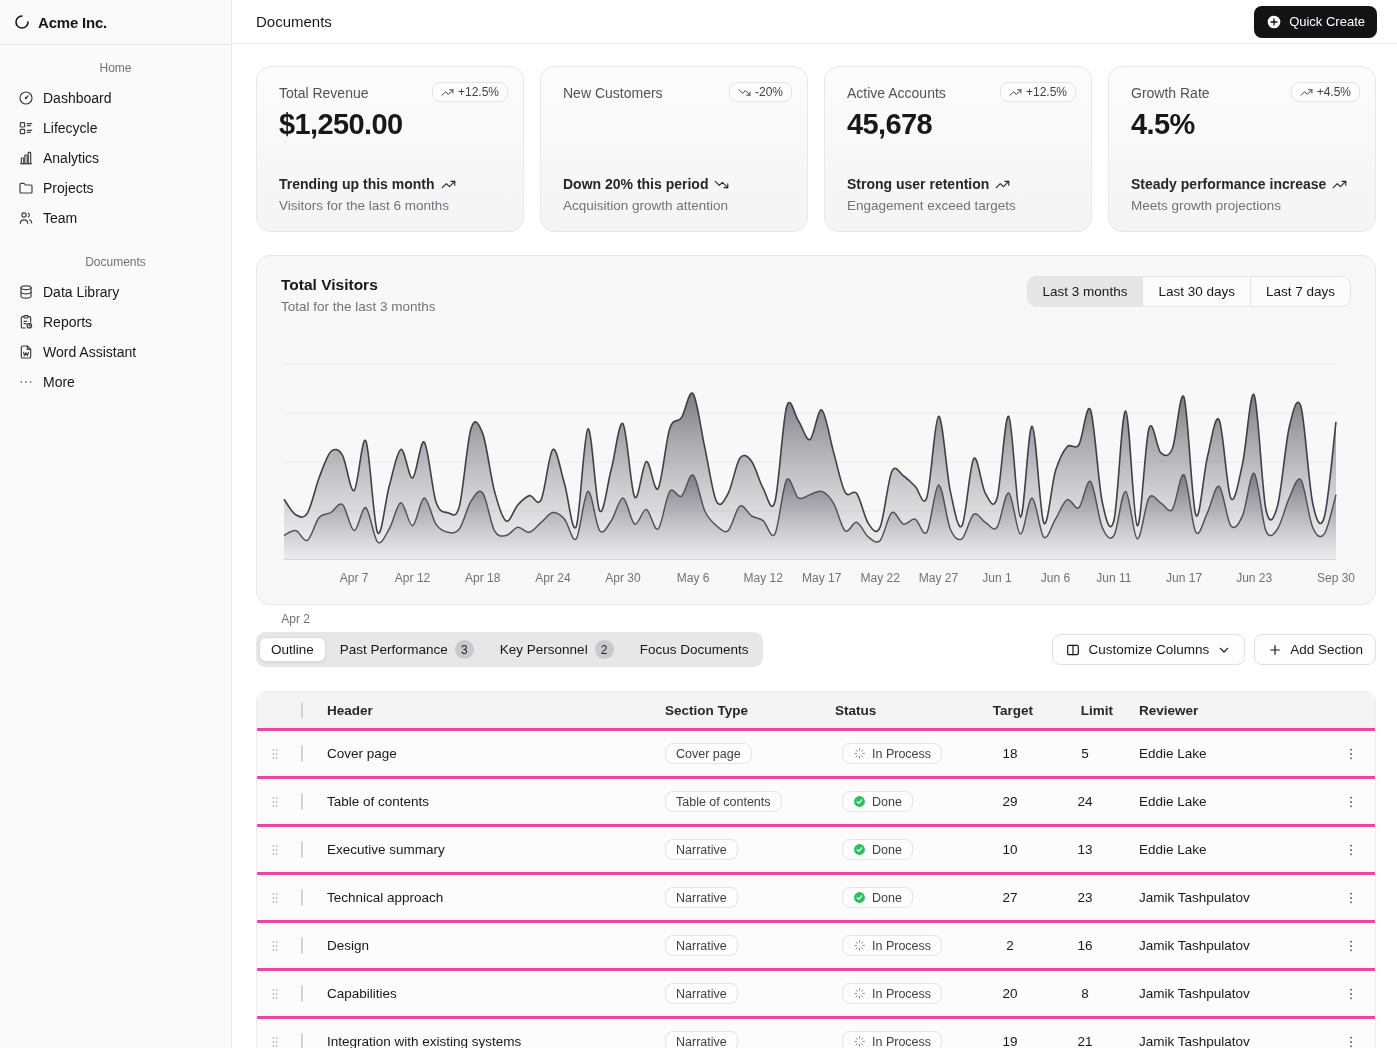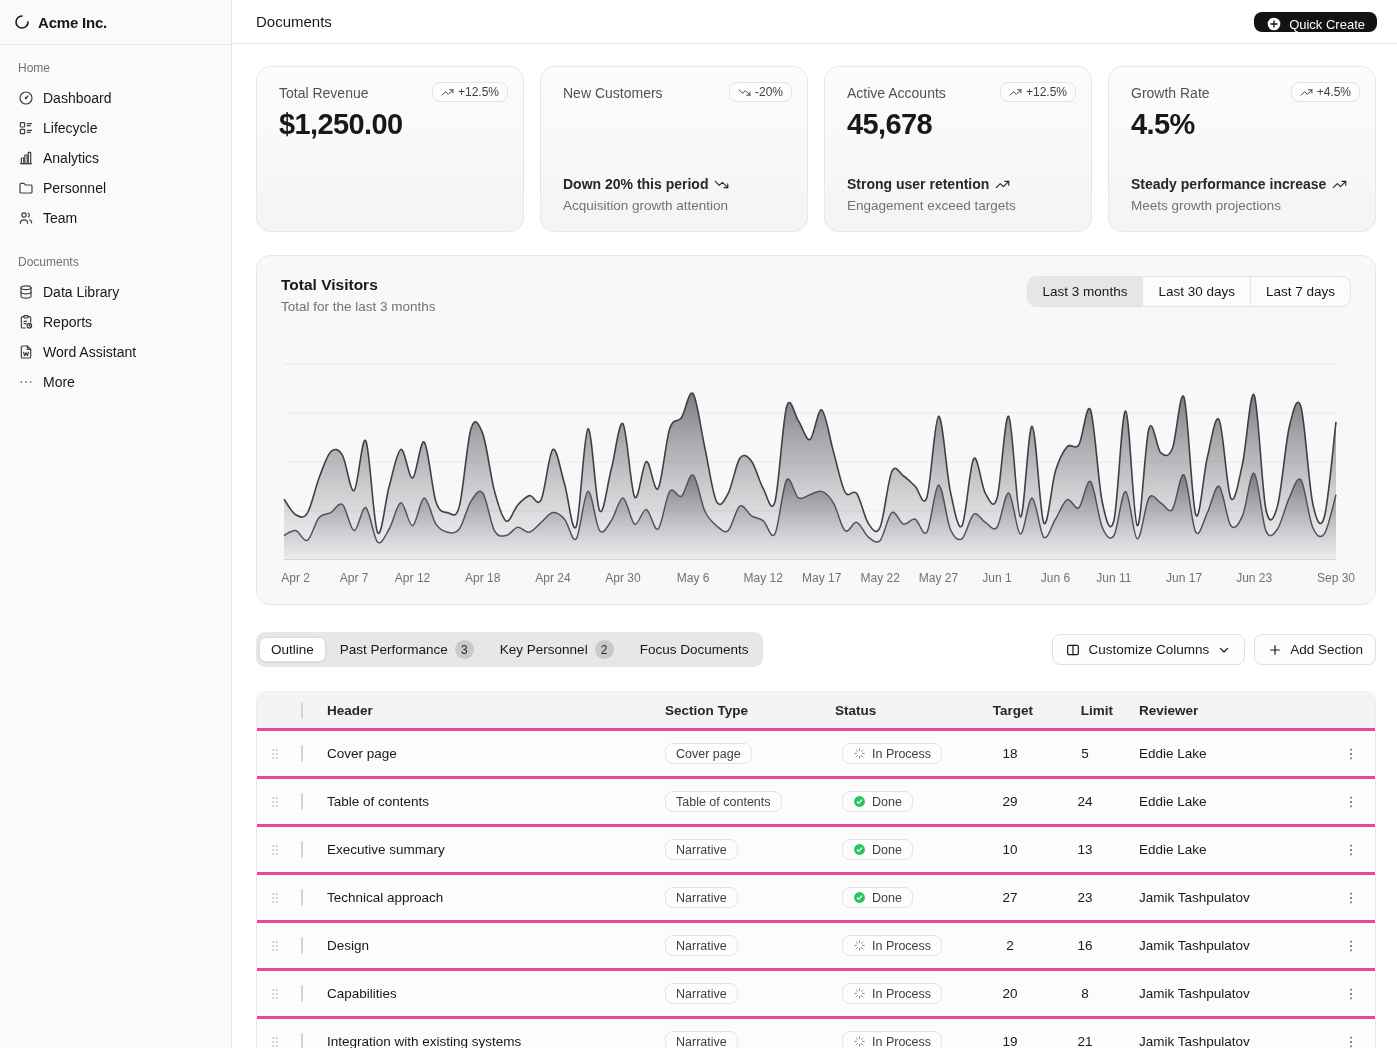--- a/index.html
+++ b/index.html
@@ -6,31 +6,31 @@
   html,body { width:1397px; height:1048px; overflow:hidden; background:#fff;
     font-family:"Liberation Sans","DejaVu Sans",sans-serif; color:#18181b; }
   .app { display:flex; width:100%; height:100%; }
 
   
   .sidebar { width:232px; min-width:232px; background:#fafafa; border-right:1px solid #e7e7e7; display:flex; flex-direction:column; }
   .brand { display:flex; align-items:center; gap:8px; height:44px; padding:0 14px; cursor:pointer; }
   .brand svg { width:18px; height:18px; }
   .brand-name { font-size:15px; font-weight:700; letter-spacing:-0.2px; }
   .sidebar nav { padding:8px 10px; }
-  .side-section { margin-bottom:14px; }
+  .side-section { margin-bottom:14px;text-align:center; }
   .side-section-label { font-size:12px; color:#71717a; padding:8px 8px 8px 8px; }
   .side-item { display:flex; align-items:center; gap:9px; padding:7px 8px; border-radius:8px; font-size:14px; color:#18181b; cursor:pointer; }
   .side-item .icn { width:17px; height:17px; display:inline-flex; color:#3f3f46; }
   .side-item .icn svg { width:17px; height:17px; }
 
   
   .main { flex:1; display:flex; flex-direction:column; min-width:0; }
   .topbar { height:44px; min-height:44px; display:flex; align-items:center; justify-content:space-between; padding:0 20px 0 24px; border-bottom:1px solid #e7e7e7; }
   .topbar h1 { font-size:15px; font-weight:500; }
-  .quick-create { display:inline-flex; align-items:flex-end; gap:7px; background:#131316; color:#fff; border:none; border-radius:8px; height:20px; padding:0 12px; font-size:13px; font-weight:500; font-family:inherit; cursor:pointer; }
+  .quick-create { display:inline-flex; align-items:center; gap:7px; background:#131316; color:#fff; border:none; border-radius:8px; height:32px; padding:0 12px; font-size:13px; font-weight:500; font-family:inherit; cursor:pointer; }
   .quick-create svg { width:15px; height:15px; }
 
   .content { padding:22px 21px 0 24px; }
 
   
   .cards { display:grid; grid-template-columns:repeat(4,1fr); gap:16px; }
   .card { position:relative; border:1px solid #e7e7e7; border-radius:14px; background:linear-gradient(to top, #f4f4f4, #fcfcfc); padding:18px 20px 18px 22px; height:166px; display:flex; flex-direction:column; }
   .card-label { font-size:14px; color:#52525b; }
   .card-badge { position:absolute; top:15px; right:15px; display:inline-flex; align-items:center; gap:4px; border:1px solid #e4e4e7; background:#fdfdfd; border-radius:8px; padding:2px 8px; font-size:12px; color:#3f3f46; }
   .card-badge svg { width:13px; height:13px; }
@@ -132,21 +132,21 @@
                 </svg>
               </span>
     <span>Analytics</span>
   </div>
             <div class="side-item">
     <span class="icn" style="display: inline-flex; width: 16px; height: 16px;">
                 <svg viewBox="0 0 24 24" fill="none" stroke="currentColor" stroke-width="1.8" stroke-linecap="round" stroke-linejoin="round" style="width: 100%; height: 100%;">
                   <path d="M3 6.5a1.5 1.5 0 0 1 1.5-1.5H9l2 2.5h8.5A1.5 1.5 0 0 1 21 9v9a1.5 1.5 0 0 1-1.5 1.5h-15A1.5 1.5 0 0 1 3 18z"></path>
                 </svg>
               </span>
-    <span>Personnel</span>
+    <span>Projects</span>
   </div>
             <div class="side-item">
     <span class="icn" style="display: inline-flex; width: 16px; height: 16px;">
                 <svg viewBox="0 0 24 24" fill="none" stroke="currentColor" stroke-width="1.8" stroke-linecap="round" stroke-linejoin="round" style="width: 100%; height: 100%;">
                   <circle cx="9" cy="7.5" r="3.2"></circle>
                   <path d="M3.5 20c0-3.2 2.4-5.3 5.5-5.3s5.5 2.1 5.5 5.3"></path>
                   <path d="M15.5 4.8a3.2 3.2 0 0 1 0 5.5"></path>
                   <path d="M17.5 14.9c1.9.5 3 2.3 3 4.6"></path>
                 </svg>
               </span>
@@ -227,20 +227,32 @@
     <div class="card-badge">
       <span style="width: 13px; height: 13px; display: inline-flex;">
                 <svg viewBox="0 0 24 24" fill="none" stroke="currentColor" stroke-width="1.8" stroke-linecap="round" stroke-linejoin="round" style="width: 100%; height: 100%;">
                   <path d="M22 7l-8.5 8.5-5-5L2 17"></path>
                   <path d="M16 7h6v6"></path>
                 </svg>
               </span>
       <span>+12.5%</span>
     </div>
     <div class="card-value">$1,250.00</div>
+    <div class="card-footer">
+      <div class="card-foot-title">
+        <span>Trending up this month</span>
+        <span style="width: 15px; height: 15px; display: inline-flex;">
+                  <svg viewBox="0 0 24 24" fill="none" stroke="currentColor" stroke-width="1.8" stroke-linecap="round" stroke-linejoin="round" style="width: 100%; height: 100%;">
+                    <path d="M22 7l-8.5 8.5-5-5L2 17"></path>
+                    <path d="M16 7h6v6"></path>
+                  </svg>
+                </span>
+      </div>
+      <div class="card-foot-sub">Visitors for the last 6 months</div>
+    </div>
   </div>
           <div class="card">
     <div class="card-label">New Customers</div>
     <div class="card-badge">
       <span style="width: 13px; height: 13px; display: inline-flex;">
                 <svg viewBox="0 0 24 24" fill="none" stroke="currentColor" stroke-width="1.8" stroke-linecap="round" stroke-linejoin="round" style="width: 100%; height: 100%;">
                   <path d="M22 17l-8.5-8.5-5 5L2 7"></path>
                   <path d="M16 17h6v-6"></path>
                 </svg>
               </span>
@@ -339,21 +351,21 @@
               <line x1="0" y1="49.0" x2="1072" y2="49.0" stroke="#e9e9ea" stroke-width="1" vector-effect="non-scaling-stroke"></line>
               <line x1="0" y1="98.0" x2="1072" y2="98.0" stroke="#e9e9ea" stroke-width="1" vector-effect="non-scaling-stroke"></line>
               <line x1="0" y1="147.0" x2="1072" y2="147.0" stroke="#e9e9ea" stroke-width="1" vector-effect="non-scaling-stroke"></line>
               <line x1="0" y1="195.5" x2="1072" y2="195.5" stroke="#dededf" stroke-width="1" vector-effect="non-scaling-stroke"></line>
               <path d="M0.0,135.2C2.0,137.8 7.9,148.4 11.9,150.8C15.9,153.1 19.9,155.2 23.8,149.1C27.8,143.0 31.8,124.2 35.7,114.0C39.7,103.8 43.7,91.5 47.6,87.7C51.6,83.9 55.6,84.8 59.6,91.3C63.5,97.8 67.5,129.0 71.5,126.6C75.4,124.2 79.4,70.0 83.4,76.9C87.3,83.9 91.3,160.8 95.3,168.4C99.3,176.0 103.2,136.2 107.2,122.3C111.2,108.5 115.1,86.8 119.1,85.4C123.1,84.0 127.1,115.2 131.0,114.0C135.0,112.8 139.0,74.1 142.9,78.1C146.9,82.0 150.9,125.9 154.8,137.7C158.8,149.4 162.8,147.8 166.8,148.6C170.7,149.4 174.7,156.5 178.7,142.4C182.6,128.4 186.6,76.5 190.6,64.4C194.5,52.2 198.5,59.2 202.5,69.6C206.5,80.0 210.4,112.3 214.4,126.9C218.4,141.5 222.3,154.6 226.3,157.0C230.3,159.3 234.3,145.2 238.2,141.0C242.2,136.7 246.2,132.5 250.1,131.6C254.1,130.8 258.1,143.6 262.0,135.9C266.0,128.2 270.0,88.1 274.0,85.4C277.9,82.8 281.9,107.2 285.9,120.0C289.8,132.9 293.8,171.7 297.8,162.5C301.7,153.3 305.7,67.5 309.7,64.8C313.7,62.2 317.6,139.9 321.6,146.7C325.6,153.4 329.5,119.8 333.5,105.3C337.5,90.9 341.5,55.2 345.4,59.8C349.4,64.4 353.4,126.8 357.3,133.1C361.3,139.4 365.3,98.9 369.2,97.5C373.2,96.1 377.2,130.1 381.2,124.6C385.1,119.1 389.1,76.3 393.1,64.5C397.0,52.7 401.0,59.5 405.0,53.7C408.9,47.9 412.9,24.7 416.9,29.7C420.9,34.7 424.8,65.7 428.8,83.6C432.8,101.6 436.7,129.7 440.7,137.4C444.7,145.0 448.7,136.7 452.6,129.5C456.6,122.3 460.6,99.6 464.5,94.2C468.5,88.9 472.5,92.1 476.4,97.2C480.4,102.2 484.4,117.9 488.4,124.6C492.3,131.4 496.3,151.3 500.3,137.7C504.2,124.1 508.2,56.3 512.2,42.8C516.1,29.3 520.1,51.2 524.1,56.7C528.1,62.1 532.0,77.3 536.0,75.5C540.0,73.7 543.9,43.9 547.9,45.9C551.9,47.9 555.9,73.7 559.8,87.4C563.8,101.1 567.8,121.2 571.7,128.2C575.7,135.2 579.7,124.3 583.6,129.5C587.6,134.8 591.6,154.1 595.6,159.7C599.5,165.3 603.5,171.9 607.5,163.2C611.4,154.5 615.4,116.0 619.4,107.5C623.3,99.0 627.3,109.6 631.3,112.0C635.3,114.5 639.2,118.8 643.2,122.3C647.2,125.9 651.1,145.1 655.1,133.4C659.1,121.8 663.1,53.4 667.0,52.3C671.0,51.2 675.0,108.6 678.9,126.9C682.9,145.2 686.9,167.4 690.8,162.0C694.8,156.7 698.8,100.2 702.8,94.7C706.7,89.3 710.7,122.8 714.7,129.4C718.6,135.9 722.6,147.1 726.6,134.3C730.5,121.4 734.5,49.1 738.5,52.3C742.5,55.4 746.4,151.4 750.4,153.0C754.4,154.7 758.3,61.3 762.3,62.2C766.3,63.2 770.3,151.3 774.2,158.8C778.2,166.2 782.2,119.8 786.1,107.1C790.1,94.5 794.1,87.2 798.0,82.8C802.0,78.4 806.0,87.0 810.0,80.8C813.9,74.7 817.9,36.5 821.9,46.1C825.8,55.6 829.8,119.6 833.8,138.0C837.7,156.4 841.7,171.6 845.7,156.5C849.7,141.3 853.6,46.2 857.6,47.0C861.6,47.9 865.5,158.7 869.5,161.5C873.5,164.4 877.5,76.5 881.4,64.4C885.4,52.2 889.4,85.3 893.3,88.7C897.3,92.1 901.3,94.0 905.2,84.8C909.2,75.6 913.2,22.5 917.2,33.5C921.1,44.5 925.1,140.8 929.1,150.8C933.0,160.7 937.0,108.8 941.0,92.9C944.9,77.1 948.9,49.0 952.9,55.9C956.9,62.7 960.8,126.7 964.8,134.1C968.8,141.5 972.7,117.3 976.7,100.1C980.7,82.9 984.7,23.5 988.6,31.0C992.6,38.5 996.6,126.6 1000.5,145.0C1004.5,163.5 1008.5,155.6 1012.4,141.9C1016.4,128.3 1020.4,79.6 1024.4,63.0C1028.3,46.5 1032.3,30.1 1036.3,42.8C1040.2,55.5 1044.2,120.6 1048.2,139.0C1052.1,157.4 1056.1,166.6 1060.1,153.0C1064.1,139.5 1070.0,73.7 1072.0,57.8 L1072,196 L0,196 Z" fill="url(#gA)"></path>
               <path d="M0.0,171.5C2.0,170.7 7.9,165.8 11.9,166.6C15.9,167.4 19.9,178.6 23.8,176.4C27.8,174.2 31.8,158.2 35.7,153.5C39.7,148.9 43.7,150.8 47.6,148.6C51.6,146.5 55.6,137.5 59.6,140.5C63.5,143.5 67.5,166.1 71.5,166.6C75.4,167.1 79.4,141.8 83.4,143.7C87.3,145.6 91.3,174.5 95.3,178.0C99.3,181.6 103.2,171.5 107.2,165.0C111.2,158.4 115.1,139.4 119.1,138.8C123.1,138.3 127.1,162.5 131.0,161.7C135.0,160.9 139.0,134.2 142.9,133.9C146.9,133.7 150.9,154.3 154.8,160.1C158.8,165.8 162.8,167.4 166.8,168.2C170.7,169.1 174.7,170.1 178.7,165.0C182.6,159.8 186.6,143.2 190.6,137.2C194.5,131.2 198.5,124.1 202.5,129.0C206.5,133.9 210.4,159.5 214.4,166.6C218.4,173.7 222.3,172.0 226.3,171.5C230.3,171.0 234.3,163.9 238.2,163.3C242.2,162.8 246.2,169.1 250.1,168.2C254.1,167.4 258.1,161.7 262.0,158.4C266.0,155.2 270.0,149.2 274.0,148.6C277.9,148.1 281.9,150.8 285.9,155.2C289.8,159.5 293.8,179.4 297.8,174.8C301.7,170.1 305.7,128.8 309.7,127.4C313.7,126.0 317.6,161.7 321.6,166.6C325.6,171.5 329.5,162.2 333.5,156.8C337.5,151.4 341.5,133.4 345.4,133.9C349.4,134.5 353.4,158.2 357.3,160.1C361.3,162.0 365.3,144.6 369.2,145.4C373.2,146.2 377.2,168.0 381.2,165.0C385.1,162.0 389.1,132.8 393.1,127.4C397.0,122.0 401.0,135.0 405.0,132.3C408.9,129.6 412.9,108.6 416.9,111.1C420.9,113.5 424.8,138.6 428.8,147.0C432.8,155.4 436.7,158.4 440.7,161.7C444.7,165.0 448.7,169.9 452.6,166.6C456.6,163.3 460.6,144.5 464.5,142.1C468.5,139.7 472.5,149.4 476.4,151.9C480.4,154.4 484.4,153.8 488.4,156.8C492.3,159.8 496.3,176.7 500.3,169.9C504.2,163.1 508.2,122.0 512.2,116.0C516.1,110.0 520.1,131.5 524.1,133.9C528.1,136.4 532.0,131.8 536.0,130.7C540.0,129.6 543.9,126.0 547.9,127.4C551.9,128.8 555.9,132.3 559.8,138.8C563.8,145.4 567.8,163.3 571.7,166.6C575.7,169.9 579.7,157.3 583.6,158.4C587.6,159.5 591.6,170.1 595.6,173.1C599.5,176.1 603.5,180.5 607.5,176.4C611.4,172.3 615.4,151.4 619.4,148.6C623.3,145.9 627.3,159.0 631.3,160.1C635.3,161.2 639.2,153.8 643.2,155.2C647.2,156.5 651.1,174.0 655.1,168.2C659.1,162.5 663.1,121.4 667.0,120.9C671.0,120.3 675.0,156.0 678.9,165.0C682.9,173.9 686.9,177.2 690.8,174.8C694.8,172.3 698.8,153.0 702.8,150.3C706.7,147.5 710.7,156.3 714.7,158.4C718.6,160.6 722.6,168.2 726.6,163.3C730.5,158.4 734.5,127.9 738.5,129.0C742.5,130.1 746.4,169.1 750.4,169.9C754.4,170.7 758.3,133.4 762.3,133.9C766.3,134.5 770.3,169.6 774.2,173.1C778.2,176.7 782.2,161.4 786.1,155.2C790.1,148.9 794.1,137.5 798.0,135.6C802.0,133.7 806.0,146.7 810.0,143.7C813.9,140.7 817.9,114.3 821.9,117.6C825.8,120.9 829.8,154.4 833.8,163.3C837.7,172.3 841.7,177.5 845.7,171.5C849.7,165.5 853.6,126.9 857.6,127.4C861.6,127.9 865.5,173.7 869.5,174.8C873.5,175.9 877.5,139.9 881.4,133.9C885.4,127.9 889.4,136.9 893.3,138.8C897.3,140.7 901.3,150.0 905.2,145.4C909.2,140.7 913.2,107.3 917.2,111.1C921.1,114.9 925.1,162.0 929.1,168.2C933.0,174.5 937.0,156.3 941.0,148.6C944.9,141.0 948.9,120.3 952.9,122.5C956.9,124.7 960.8,156.8 964.8,161.7C968.8,166.6 972.7,160.6 976.7,151.9C980.7,143.2 984.7,107.0 988.6,109.4C992.6,111.9 996.6,157.3 1000.5,166.6C1004.5,175.9 1008.5,170.4 1012.4,165.0C1016.4,159.5 1020.4,142.1 1024.4,133.9C1028.3,125.8 1032.3,111.1 1036.3,116.0C1040.2,120.9 1044.2,154.4 1048.2,163.3C1052.1,172.3 1056.1,175.3 1060.1,169.9C1064.1,164.4 1070.0,137.2 1072.0,130.7 L1072,196 L0,196 Z" fill="url(#gB)"></path>
               <path d="M0.0,135.2C2.0,137.8 7.9,148.4 11.9,150.8C15.9,153.1 19.9,155.2 23.8,149.1C27.8,143.0 31.8,124.2 35.7,114.0C39.7,103.8 43.7,91.5 47.6,87.7C51.6,83.9 55.6,84.8 59.6,91.3C63.5,97.8 67.5,129.0 71.5,126.6C75.4,124.2 79.4,70.0 83.4,76.9C87.3,83.9 91.3,160.8 95.3,168.4C99.3,176.0 103.2,136.2 107.2,122.3C111.2,108.5 115.1,86.8 119.1,85.4C123.1,84.0 127.1,115.2 131.0,114.0C135.0,112.8 139.0,74.1 142.9,78.1C146.9,82.0 150.9,125.9 154.8,137.7C158.8,149.4 162.8,147.8 166.8,148.6C170.7,149.4 174.7,156.5 178.7,142.4C182.6,128.4 186.6,76.5 190.6,64.4C194.5,52.2 198.5,59.2 202.5,69.6C206.5,80.0 210.4,112.3 214.4,126.9C218.4,141.5 222.3,154.6 226.3,157.0C230.3,159.3 234.3,145.2 238.2,141.0C242.2,136.7 246.2,132.5 250.1,131.6C254.1,130.8 258.1,143.6 262.0,135.9C266.0,128.2 270.0,88.1 274.0,85.4C277.9,82.8 281.9,107.2 285.9,120.0C289.8,132.9 293.8,171.7 297.8,162.5C301.7,153.3 305.7,67.5 309.7,64.8C313.7,62.2 317.6,139.9 321.6,146.7C325.6,153.4 329.5,119.8 333.5,105.3C337.5,90.9 341.5,55.2 345.4,59.8C349.4,64.4 353.4,126.8 357.3,133.1C361.3,139.4 365.3,98.9 369.2,97.5C373.2,96.1 377.2,130.1 381.2,124.6C385.1,119.1 389.1,76.3 393.1,64.5C397.0,52.7 401.0,59.5 405.0,53.7C408.9,47.9 412.9,24.7 416.9,29.7C420.9,34.7 424.8,65.7 428.8,83.6C432.8,101.6 436.7,129.7 440.7,137.4C444.7,145.0 448.7,136.7 452.6,129.5C456.6,122.3 460.6,99.6 464.5,94.2C468.5,88.9 472.5,92.1 476.4,97.2C480.4,102.2 484.4,117.9 488.4,124.6C492.3,131.4 496.3,151.3 500.3,137.7C504.2,124.1 508.2,56.3 512.2,42.8C516.1,29.3 520.1,51.2 524.1,56.7C528.1,62.1 532.0,77.3 536.0,75.5C540.0,73.7 543.9,43.9 547.9,45.9C551.9,47.9 555.9,73.7 559.8,87.4C563.8,101.1 567.8,121.2 571.7,128.2C575.7,135.2 579.7,124.3 583.6,129.5C587.6,134.8 591.6,154.1 595.6,159.7C599.5,165.3 603.5,171.9 607.5,163.2C611.4,154.5 615.4,116.0 619.4,107.5C623.3,99.0 627.3,109.6 631.3,112.0C635.3,114.5 639.2,118.8 643.2,122.3C647.2,125.9 651.1,145.1 655.1,133.4C659.1,121.8 663.1,53.4 667.0,52.3C671.0,51.2 675.0,108.6 678.9,126.9C682.9,145.2 686.9,167.4 690.8,162.0C694.8,156.7 698.8,100.2 702.8,94.7C706.7,89.3 710.7,122.8 714.7,129.4C718.6,135.9 722.6,147.1 726.6,134.3C730.5,121.4 734.5,49.1 738.5,52.3C742.5,55.4 746.4,151.4 750.4,153.0C754.4,154.7 758.3,61.3 762.3,62.2C766.3,63.2 770.3,151.3 774.2,158.8C778.2,166.2 782.2,119.8 786.1,107.1C790.1,94.5 794.1,87.2 798.0,82.8C802.0,78.4 806.0,87.0 810.0,80.8C813.9,74.7 817.9,36.5 821.9,46.1C825.8,55.6 829.8,119.6 833.8,138.0C837.7,156.4 841.7,171.6 845.7,156.5C849.7,141.3 853.6,46.2 857.6,47.0C861.6,47.9 865.5,158.7 869.5,161.5C873.5,164.4 877.5,76.5 881.4,64.4C885.4,52.2 889.4,85.3 893.3,88.7C897.3,92.1 901.3,94.0 905.2,84.8C909.2,75.6 913.2,22.5 917.2,33.5C921.1,44.5 925.1,140.8 929.1,150.8C933.0,160.7 937.0,108.8 941.0,92.9C944.9,77.1 948.9,49.0 952.9,55.9C956.9,62.7 960.8,126.7 964.8,134.1C968.8,141.5 972.7,117.3 976.7,100.1C980.7,82.9 984.7,23.5 988.6,31.0C992.6,38.5 996.6,126.6 1000.5,145.0C1004.5,163.5 1008.5,155.6 1012.4,141.9C1016.4,128.3 1020.4,79.6 1024.4,63.0C1028.3,46.5 1032.3,30.1 1036.3,42.8C1040.2,55.5 1044.2,120.6 1048.2,139.0C1052.1,157.4 1056.1,166.6 1060.1,153.0C1064.1,139.5 1070.0,73.7 1072.0,57.8" fill="none" stroke="#3f3f46" stroke-width="1.6" vector-effect="non-scaling-stroke"></path>
               <path d="M0.0,171.5C2.0,170.7 7.9,165.8 11.9,166.6C15.9,167.4 19.9,178.6 23.8,176.4C27.8,174.2 31.8,158.2 35.7,153.5C39.7,148.9 43.7,150.8 47.6,148.6C51.6,146.5 55.6,137.5 59.6,140.5C63.5,143.5 67.5,166.1 71.5,166.6C75.4,167.1 79.4,141.8 83.4,143.7C87.3,145.6 91.3,174.5 95.3,178.0C99.3,181.6 103.2,171.5 107.2,165.0C111.2,158.4 115.1,139.4 119.1,138.8C123.1,138.3 127.1,162.5 131.0,161.7C135.0,160.9 139.0,134.2 142.9,133.9C146.9,133.7 150.9,154.3 154.8,160.1C158.8,165.8 162.8,167.4 166.8,168.2C170.7,169.1 174.7,170.1 178.7,165.0C182.6,159.8 186.6,143.2 190.6,137.2C194.5,131.2 198.5,124.1 202.5,129.0C206.5,133.9 210.4,159.5 214.4,166.6C218.4,173.7 222.3,172.0 226.3,171.5C230.3,171.0 234.3,163.9 238.2,163.3C242.2,162.8 246.2,169.1 250.1,168.2C254.1,167.4 258.1,161.7 262.0,158.4C266.0,155.2 270.0,149.2 274.0,148.6C277.9,148.1 281.9,150.8 285.9,155.2C289.8,159.5 293.8,179.4 297.8,174.8C301.7,170.1 305.7,128.8 309.7,127.4C313.7,126.0 317.6,161.7 321.6,166.6C325.6,171.5 329.5,162.2 333.5,156.8C337.5,151.4 341.5,133.4 345.4,133.9C349.4,134.5 353.4,158.2 357.3,160.1C361.3,162.0 365.3,144.6 369.2,145.4C373.2,146.2 377.2,168.0 381.2,165.0C385.1,162.0 389.1,132.8 393.1,127.4C397.0,122.0 401.0,135.0 405.0,132.3C408.9,129.6 412.9,108.6 416.9,111.1C420.9,113.5 424.8,138.6 428.8,147.0C432.8,155.4 436.7,158.4 440.7,161.7C444.7,165.0 448.7,169.9 452.6,166.6C456.6,163.3 460.6,144.5 464.5,142.1C468.5,139.7 472.5,149.4 476.4,151.9C480.4,154.4 484.4,153.8 488.4,156.8C492.3,159.8 496.3,176.7 500.3,169.9C504.2,163.1 508.2,122.0 512.2,116.0C516.1,110.0 520.1,131.5 524.1,133.9C528.1,136.4 532.0,131.8 536.0,130.7C540.0,129.6 543.9,126.0 547.9,127.4C551.9,128.8 555.9,132.3 559.8,138.8C563.8,145.4 567.8,163.3 571.7,166.6C575.7,169.9 579.7,157.3 583.6,158.4C587.6,159.5 591.6,170.1 595.6,173.1C599.5,176.1 603.5,180.5 607.5,176.4C611.4,172.3 615.4,151.4 619.4,148.6C623.3,145.9 627.3,159.0 631.3,160.1C635.3,161.2 639.2,153.8 643.2,155.2C647.2,156.5 651.1,174.0 655.1,168.2C659.1,162.5 663.1,121.4 667.0,120.9C671.0,120.3 675.0,156.0 678.9,165.0C682.9,173.9 686.9,177.2 690.8,174.8C694.8,172.3 698.8,153.0 702.8,150.3C706.7,147.5 710.7,156.3 714.7,158.4C718.6,160.6 722.6,168.2 726.6,163.3C730.5,158.4 734.5,127.9 738.5,129.0C742.5,130.1 746.4,169.1 750.4,169.9C754.4,170.7 758.3,133.4 762.3,133.9C766.3,134.5 770.3,169.6 774.2,173.1C778.2,176.7 782.2,161.4 786.1,155.2C790.1,148.9 794.1,137.5 798.0,135.6C802.0,133.7 806.0,146.7 810.0,143.7C813.9,140.7 817.9,114.3 821.9,117.6C825.8,120.9 829.8,154.4 833.8,163.3C837.7,172.3 841.7,177.5 845.7,171.5C849.7,165.5 853.6,126.9 857.6,127.4C861.6,127.9 865.5,173.7 869.5,174.8C873.5,175.9 877.5,139.9 881.4,133.9C885.4,127.9 889.4,136.9 893.3,138.8C897.3,140.7 901.3,150.0 905.2,145.4C909.2,140.7 913.2,107.3 917.2,111.1C921.1,114.9 925.1,162.0 929.1,168.2C933.0,174.5 937.0,156.3 941.0,148.6C944.9,141.0 948.9,120.3 952.9,122.5C956.9,124.7 960.8,156.8 964.8,161.7C968.8,166.6 972.7,160.6 976.7,151.9C980.7,143.2 984.7,107.0 988.6,109.4C992.6,111.9 996.6,157.3 1000.5,166.6C1004.5,175.9 1008.5,170.4 1012.4,165.0C1016.4,159.5 1020.4,142.1 1024.4,133.9C1028.3,125.8 1032.3,111.1 1036.3,116.0C1040.2,120.9 1044.2,154.4 1048.2,163.3C1052.1,172.3 1056.1,175.3 1060.1,169.9C1064.1,164.4 1070.0,137.2 1072.0,130.7" fill="none" stroke="#52525b" stroke-width="1.5" vector-effect="non-scaling-stroke"></path>
             </svg>
           <div class="ticks" id="ticks">
-              <span class="tick" style="left: 1.11%;">Apr 2</span>
+              <span class="tick" style="left: 1.11%; margin-top: 41px;">Apr 2</span>
               <span class="tick" style="left: 6.67%;">Apr 7</span>
               <span class="tick" style="left: 12.22%;">Apr 12</span>
               <span class="tick" style="left: 18.89%;">Apr 18</span>
               <span class="tick" style="left: 25.56%;">Apr 24</span>
               <span class="tick" style="left: 32.22%;">Apr 30</span>
               <span class="tick" style="left: 38.89%;">May 6</span>
               <span class="tick" style="left: 45.56%;">May 12</span>
               <span class="tick" style="left: 51.11%;">May 17</span>
               <span class="tick" style="left: 56.67%;">May 22</span>
               <span class="tick" style="left: 62.22%;">May 27</span>

